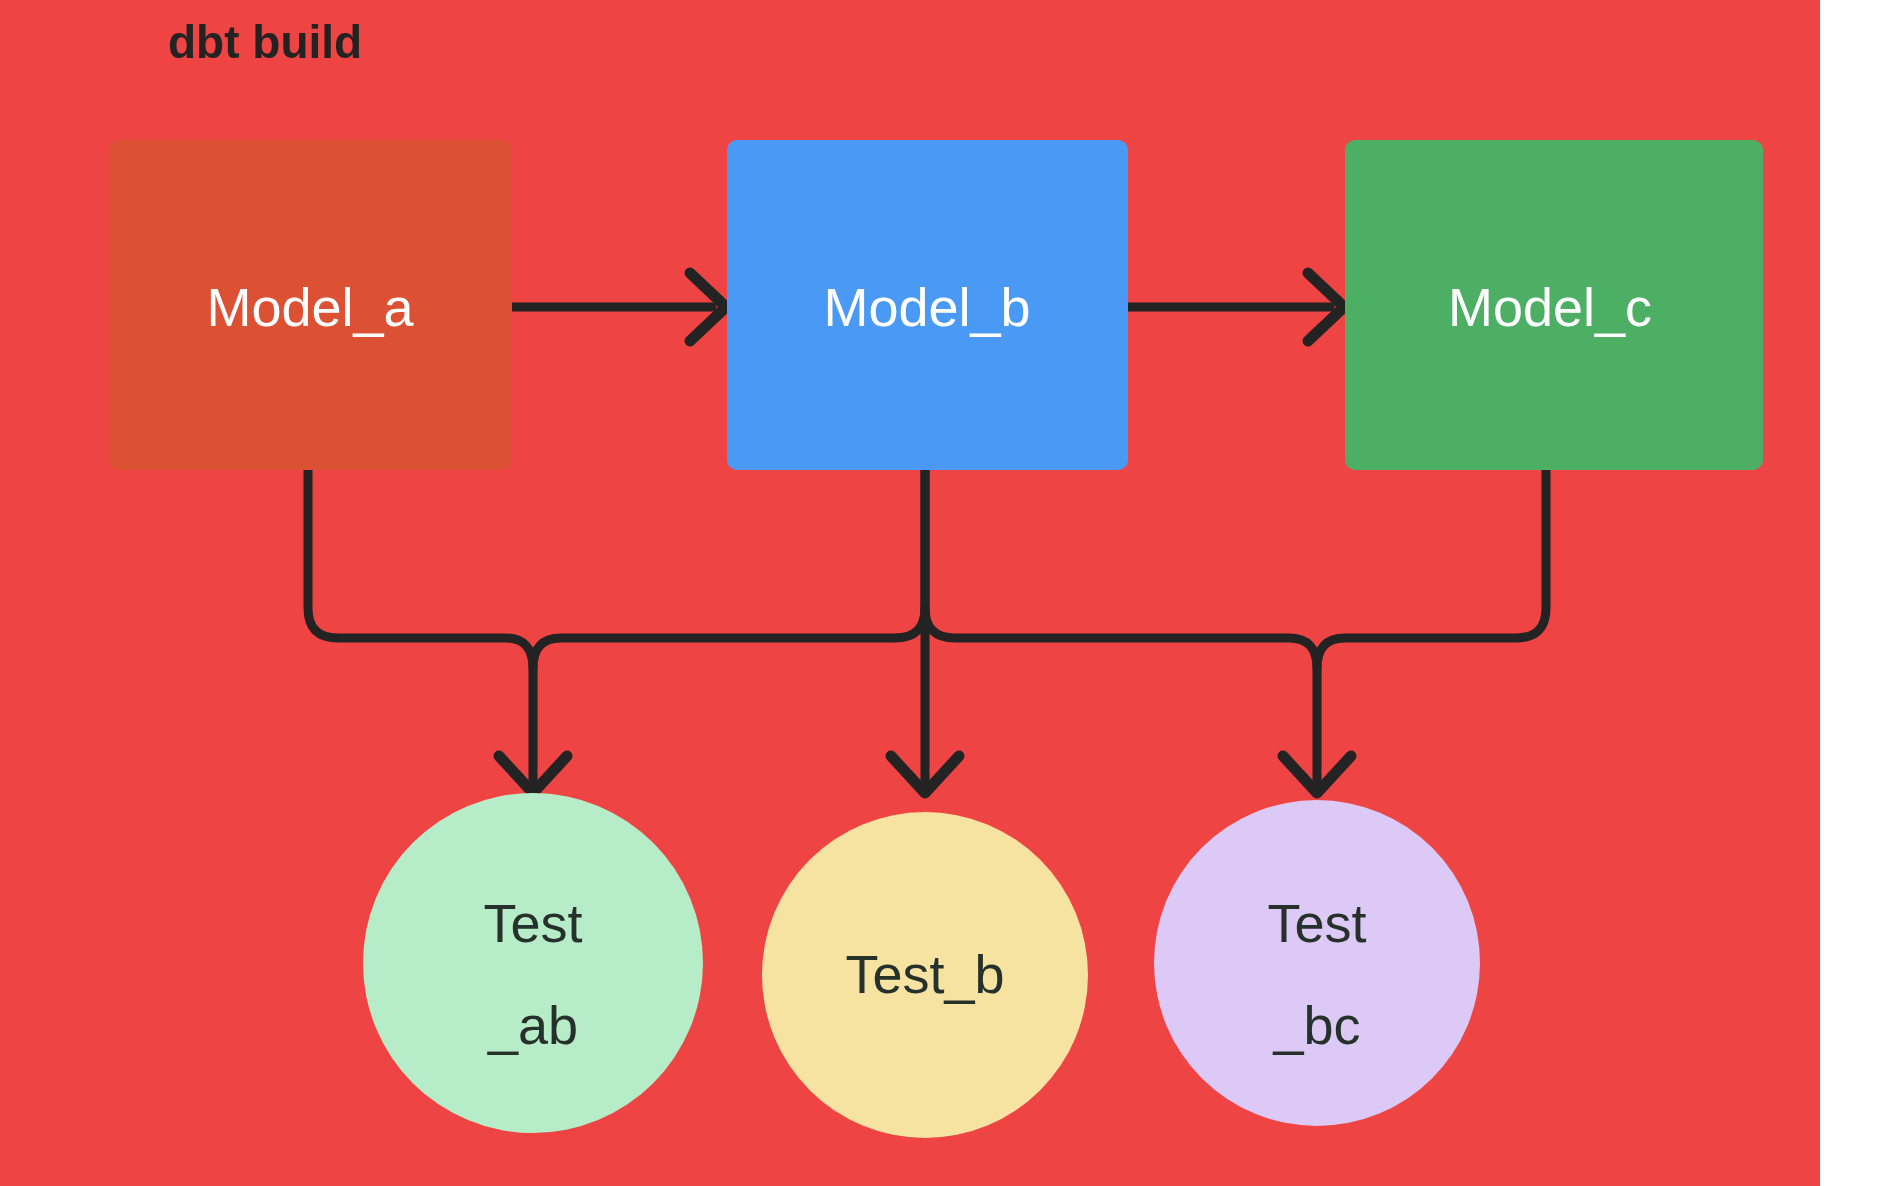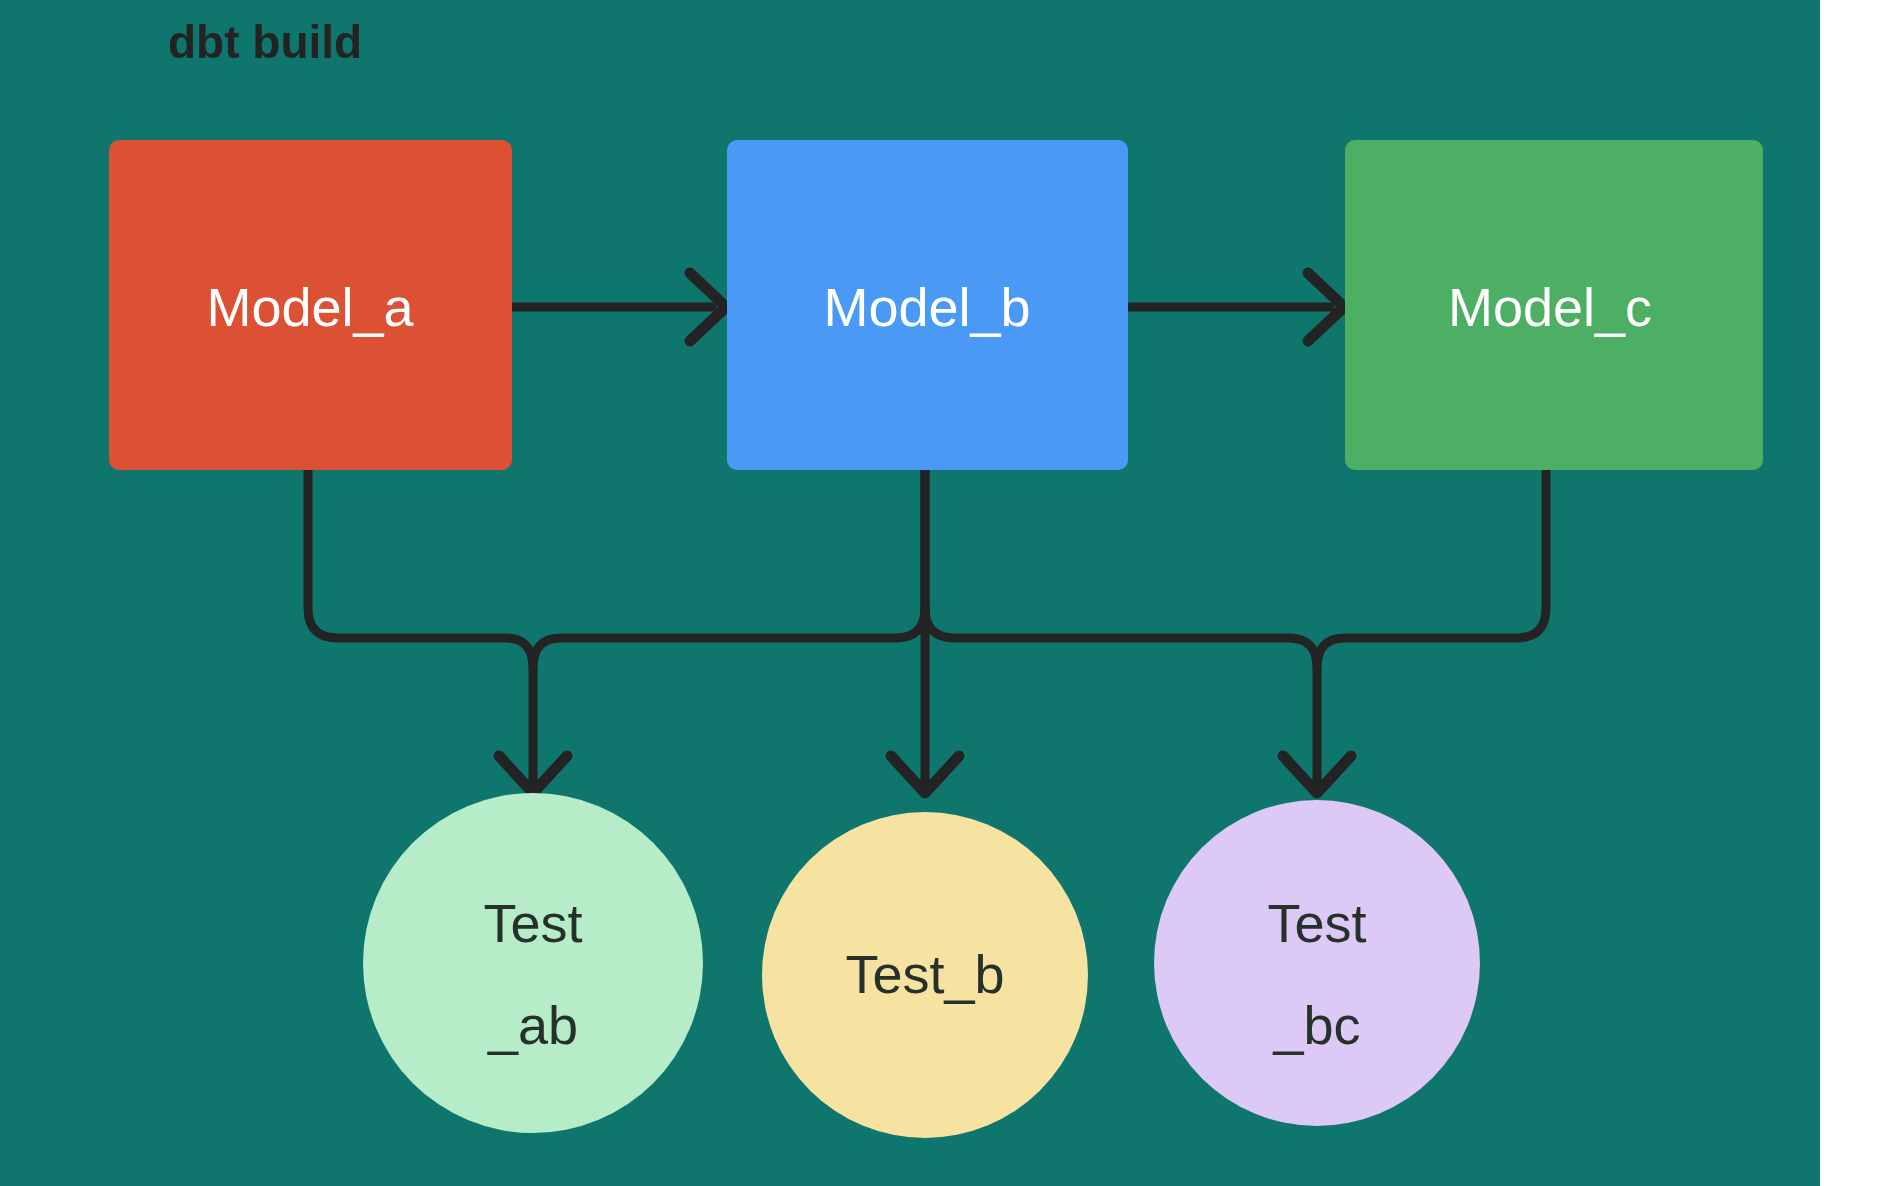--- a/index.html
+++ b/index.html
@@ -10,21 +10,21 @@
   body {
     width: 1880px;
     height: 1186px;
     overflow: hidden;
     font-family: "Liberation Sans", sans-serif;
   }
   #diagram-root {
     position: relative;
     width: 1820px;
     height: 1186px;
-    background: #0f766e;
+    background: #ef4444;
   }
   svg.canvas {
     position: absolute;
     top: 0;
     left: 0;
     width: 1880px;
     height: 1186px;
     display: block;
   }
   .node-label {

